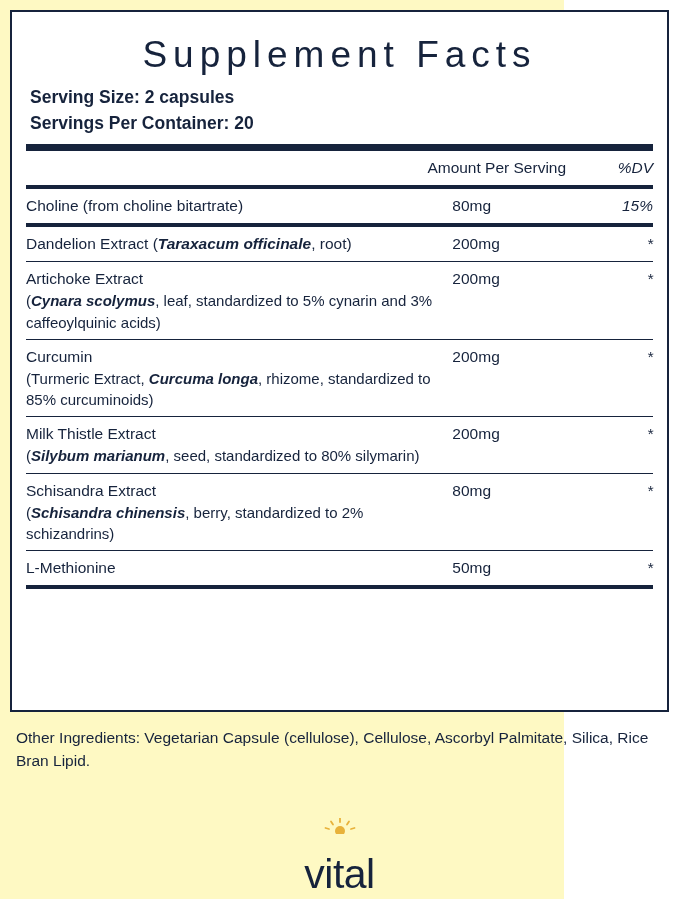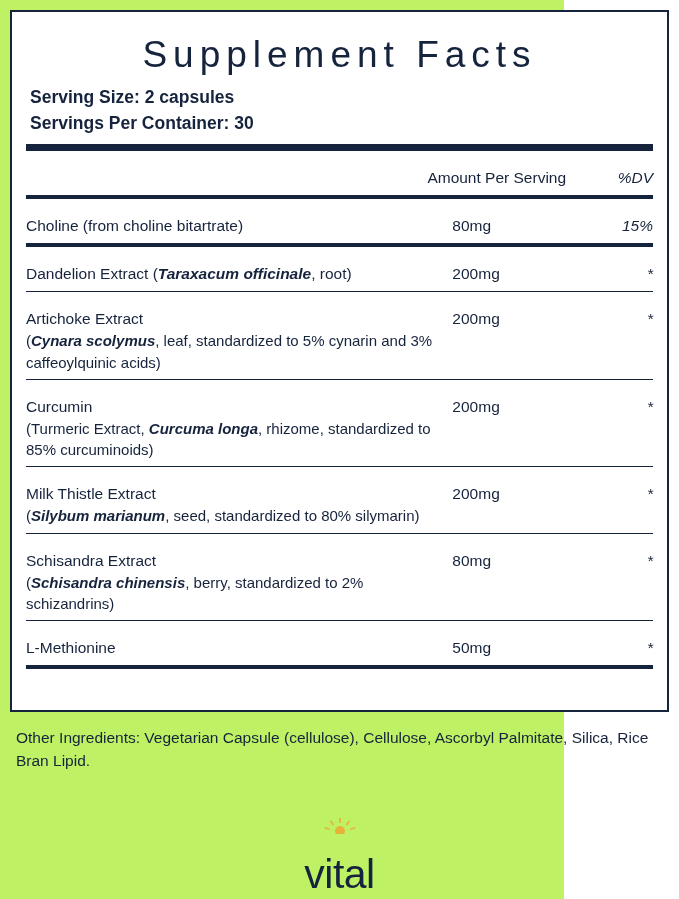--- a/index.html
+++ b/index.html
@@ -7,21 +7,21 @@
     margin: 0; padding: 0;
     width: 679px; height: 899px;
     background: #ffffff;
     font-family: "Liberation Sans", sans-serif;
     color: #16233c;
   }
   .page {
     position: relative;
     width: 564px;
     height: 899px;
-    background: #bef264;
+    background: #fef9c3;
   }
   .panel {
     position: absolute;
     left: 10px;
     top: 10px;
     width: 659px;
     height: 702px;
     border: 2px solid #16233c;
     background: #ffffff;
     padding: 10px 14px 0 14px;
@@ -52,21 +52,21 @@
     background: #16233c;
   }
   table.facts {
     width: 100%;
     border-collapse: collapse;
     font-size: 15.5px;
     color: #16233c;
   }
   table.facts td {
     vertical-align: top;
-    padding: 16px 0 6px 0;
+    padding: 6px 0 6px 0;
     line-height: 1.42;
   }
   .col-name { width: 68%; padding-right: 6px; }
   .col-amt  { width: 20%; text-align: left; padding-right: 14px; white-space: nowrap;}
   .col-dv   { width: 12%; text-align: right; padding-right: 4px; white-space: nowrap; font-style: italic;}
   .hdr td {
     padding: 7px 0 7px 0;
     font-size: 15.5px;
   }
   .hdr .col-amt { text-align: right; padding-right: 14px; }
@@ -121,21 +121,21 @@
 </head>
 <body>
 
 <div class="page">
 
   <div class="panel">
 
     <div class="title">Supplement Facts</div>
 
     <div class="serving">Serving Size: 2 capsules</div>
-    <div class="serving">Servings Per Container: 30</div>
+    <div class="serving">Servings Per Container: 20</div>
 
     <div class="rule-thick"></div>
 
     <table class="facts">
       <tbody>
         <tr class="hdr">
           <td class="col-name"></td>
           <td class="col-amt">Amount Per Serving</td>
           <td class="col-dv">%DV</td>
         </tr>

